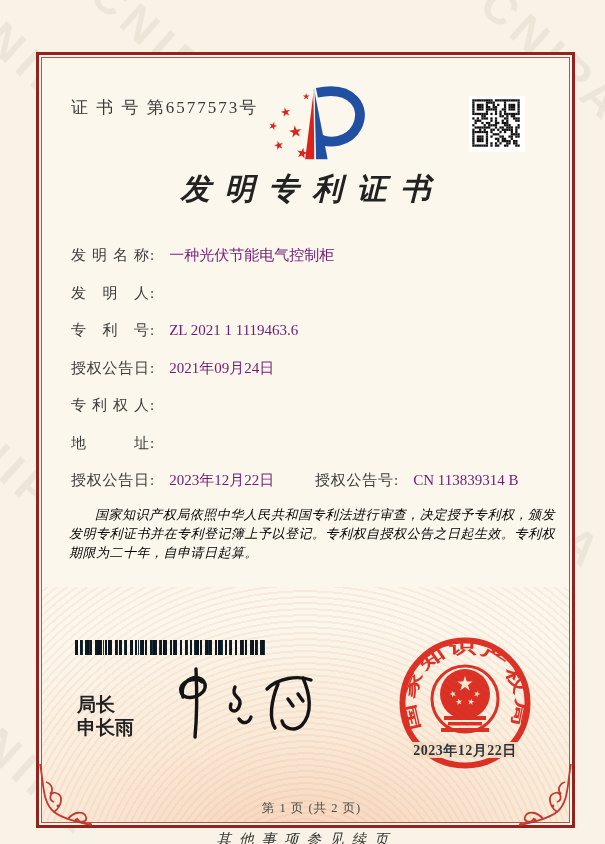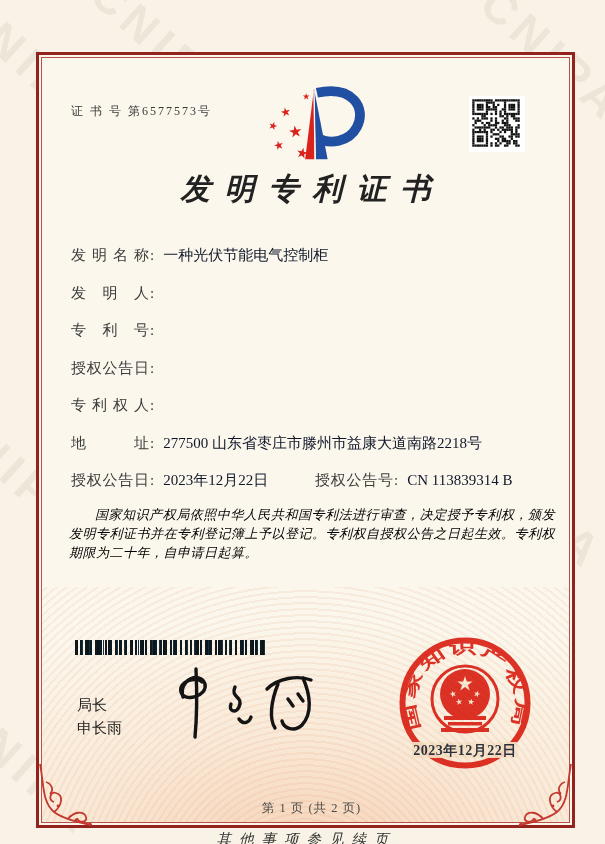--- a/index.html
+++ b/index.html
@@ -21,51 +21,51 @@
   .frame-inner{
     position:absolute;inset:2px;border:1px solid #bb5047;pointer-events:none;
   }
   .glow{
     position:absolute;left:3px;right:3px;bottom:3px;height:235px;pointer-events:none;
     background:
       repeating-radial-gradient(circle at 50% 135%, rgba(219,128,88,0.10) 0 2px, rgba(255,255,255,0) 2px 6px),
       radial-gradient(120% 125% at 50% 112%, rgba(242,186,148,0.60) 0%, rgba(247,215,186,0.38) 42%, rgba(251,247,236,0) 78%);
   }
   .cert-no{
-    position:absolute;left:32px;top:48px;font-size:12px;color:#3a3a3a;letter-spacing:2px;
+    position:absolute;left:32px;top:41px;font-size:17px;color:#3a3a3a;letter-spacing:2px;
   }
   .logo{position:absolute;left:222px;top:28px;width:104px;height:82px;}
   .qr{position:absolute;left:430px;top:41px;width:54px;height:54px;background:#fff;padding:1px;}
   .title{
     position:absolute;left:0;right:0;top:114px;text-align:center;
     font-size:30px;font-weight:bold;color:#222;letter-spacing:14px;text-indent:14px;font-style:italic;
   }
   .fields{position:absolute;left:32px;top:182px;width:486px;}
   .frow{height:37.5px;display:flex;align-items:center;font-size:15px;color:#3a3a3a;position:relative;}
   .flabel{display:inline-block;width:78px;text-align:justify;text-align-last:justify;color:#3d3d3d;}
   .fcolon{margin-left:1px;}
-  .fvalue{margin-left:9px;color:#0f172a;}
+  .fvalue{margin-left:15px;color:#701a75;}
   .pair{display:flex;align-items:center;}
   .pair-right{position:absolute;left:244px;top:0;height:100%;}
   .paras{position:absolute;left:30px;top:450px;width:486px;}
   .para{
     font-size:13px;line-height:19px;color:#000000;text-align:justify;text-indent:2em;
     font-style:italic;margin-bottom:8px;letter-spacing:0.5px;
   }
   .barcode{
     position:absolute;left:36px;top:585px;width:190px;height:15px;
     background-image:
       repeating-linear-gradient(90deg,#0e1a22 0 2px,transparent 2px 5px),
       repeating-linear-gradient(90deg,#16323c 0 1px,transparent 1px 7px),
       repeating-linear-gradient(90deg,#0a141a 0 3px,transparent 3px 11px);
   }
   .officer{
     position:absolute;left:38px;top:638px;
     font-family:"Liberation Sans","DejaVu Sans",sans-serif;
-    font-size:15px;font-weight:400;color:#222;line-height:23px;
+    font-size:19px;font-weight:700;color:#222;line-height:23px;
   }
   .sig{position:absolute;left:112px;top:606px;width:182px;height:88px;}
   .seal{position:absolute;left:356px;top:578px;width:140px;height:140px;mix-blend-mode:multiply;opacity:0.95;}
   .flourish{position:absolute;width:58px;height:64px;bottom:-1px;}
   .flourish.right{right:-1px;}
   .flourish.left{left:-1px;transform:scaleX(-1);}
   .page-num{
     position:absolute;left:0;right:0;bottom:8px;text-align:center;
     font-size:12.5px;color:#4a4a4a;letter-spacing:1px;padding-left:12px;
   }
@@ -367,33 +367,34 @@
         <span class="fcolon">:</span>
       <span class="fvalue">一种光伏节能电气控制柜</span>
     </div>
     <div class="frow">
       <span class="flabel">发明人</span>
         <span class="fcolon">:</span>
     </div>
     <div class="frow">
       <span class="flabel">专利号</span>
         <span class="fcolon">:</span>
+      <span class="fvalue">ZL 2021 1 1119463.6</span>
     </div>
     <div class="frow">
       <span class="flabel">授权公告日</span>
         <span class="fcolon">:</span>
+      <span class="fvalue">2021年09月24日</span>
     </div>
     <div class="frow">
       <span class="flabel">专利权人</span>
         <span class="fcolon">:</span>
     </div>
     <div class="frow">
       <span class="flabel">地址</span>
         <span class="fcolon">:</span>
-      <span class="fvalue">277500 山东省枣庄市滕州市益康大道南路2218号</span>
     </div>
     <div class="frow">
       <span class="pair">
         <span class="flabel">授权公告日</span>
           <span class="fcolon">:</span>
         <span class="fvalue">2023年12月22日</span>
       </span>
       <span class="pair pair-right">
         <span class="flabel">授权公告号</span>
           <span class="fcolon">:</span>

